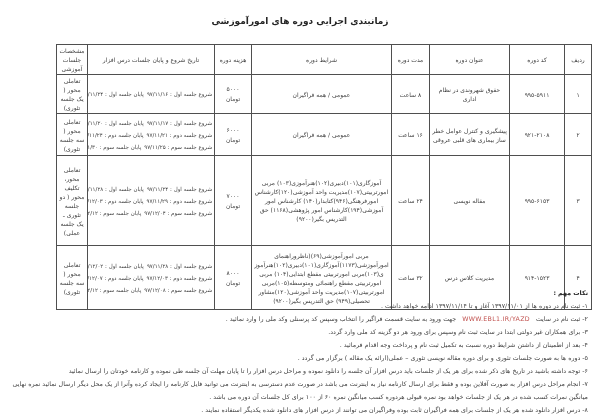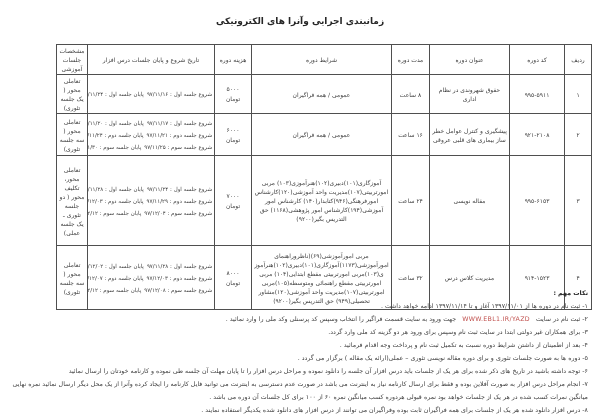--- a/index.html
+++ b/index.html
@@ -42,21 +42,21 @@
   }
   .notes-title{font-weight:bold;color:#262626;}
   .note{white-space:normal;}
   .url{color:#c0504d;margin:0 4px;direction:ltr;unicode-bidi:isolate;letter-spacing:.3px;}
 </style>
 </head>
 <body>
 
 <div class="page">
 
-  <div class="doc-title">زمانبندی اجرایی وآنرا های الکترونیکی</div>
+  <div class="doc-title">زمانبندی اجرایی دوره های امورآموزشی</div>
 
   <table class="schedule">
     <colgroup>
       <col style="width:27px">
         <col style="width:55px">
         <col style="width:80px">
         <col style="width:38px">
       <col style="width:140px">
         <col style="width:37px">
         <col style="width:127px">

